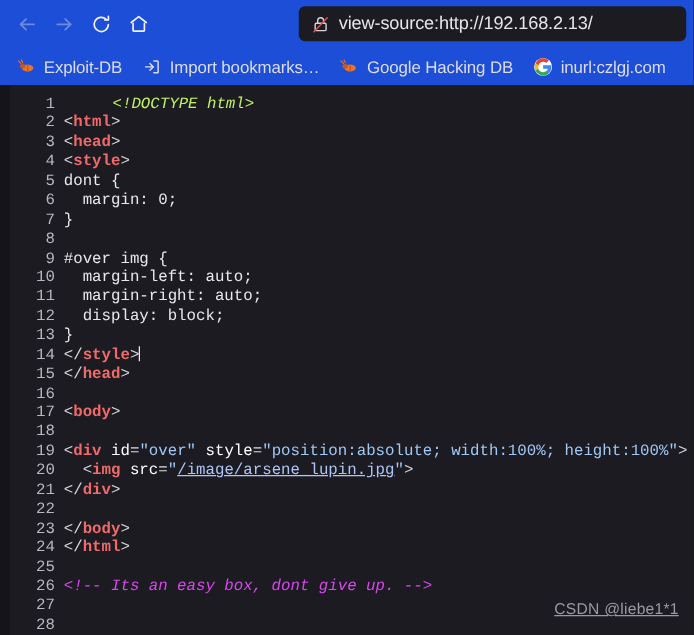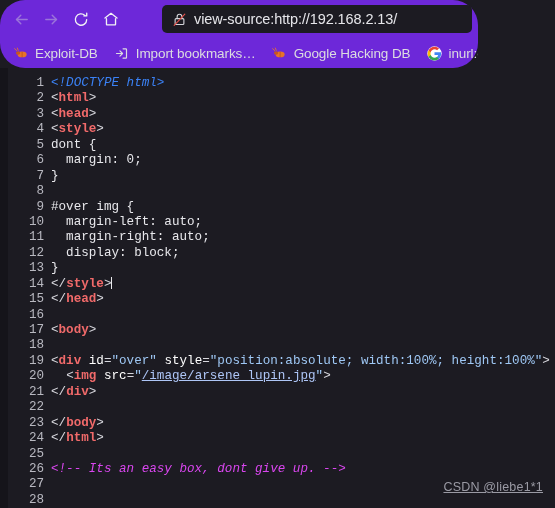--- a/index.html
+++ b/index.html
@@ -10,23 +10,22 @@
   body {
     width: 555px;
     height: 508px;
     overflow: hidden;
     font-family: "Liberation Sans", sans-serif;
     -webkit-font-smoothing: antialiased;
   }
 
   
   .chrome {
-    background: #6d28d9;
-    width: 478px;
-    border-radius: 25px;
+    background: #1d4ed8;
+    width: 555px;
   }
   .navbar {
     height: 38px;
     display: flex;
     align-items: center;
     padding: 0 6px;
     box-sizing: border-box;
   }
   .nav-btn {
     width: 30px;
@@ -146,21 +145,21 @@
   .lcode {
     padding-left: 7px;
     color: #e8e8ec;
     white-space: pre;
   }
 
   .t-tag      { color: #f16a6a; font-weight: bold; }
   .t-bracket  { color: #d7d7dd; }
   .t-attr     { color: #ffffff; font-weight: normal; }
   .t-val      { color: #9fc8f5; }
-  .t-doctype  { color: #3b82f6; font-style: italic; }
+  .t-doctype  { color: #bef264; font-style: italic; margin-left: 39px; }
   .t-comment  { color: #d946ef; font-style: italic; text-align: center; }
   .t-plain    { color: #e8e8ec; }
   .t-link     { color: #aec6f7; text-decoration: underline; }
   .caret {
     display: inline-block;
     width: 1px;
     height: 12px;
     background: #e8e8ec;
     vertical-align: -2px;
     margin-left: 0px;

